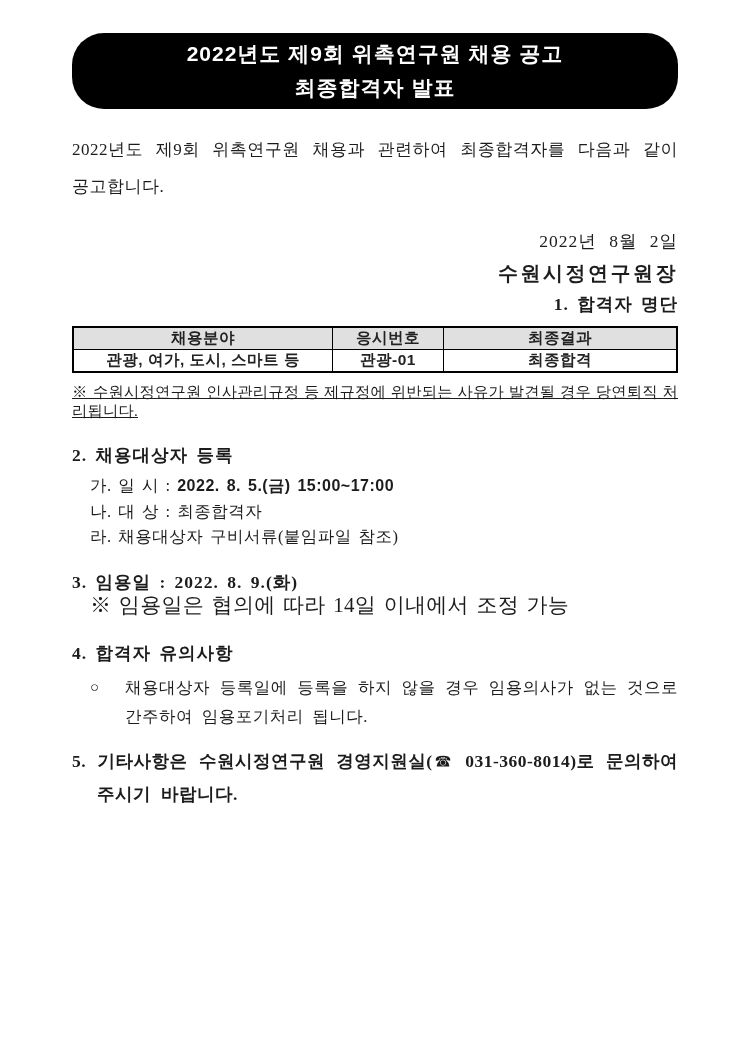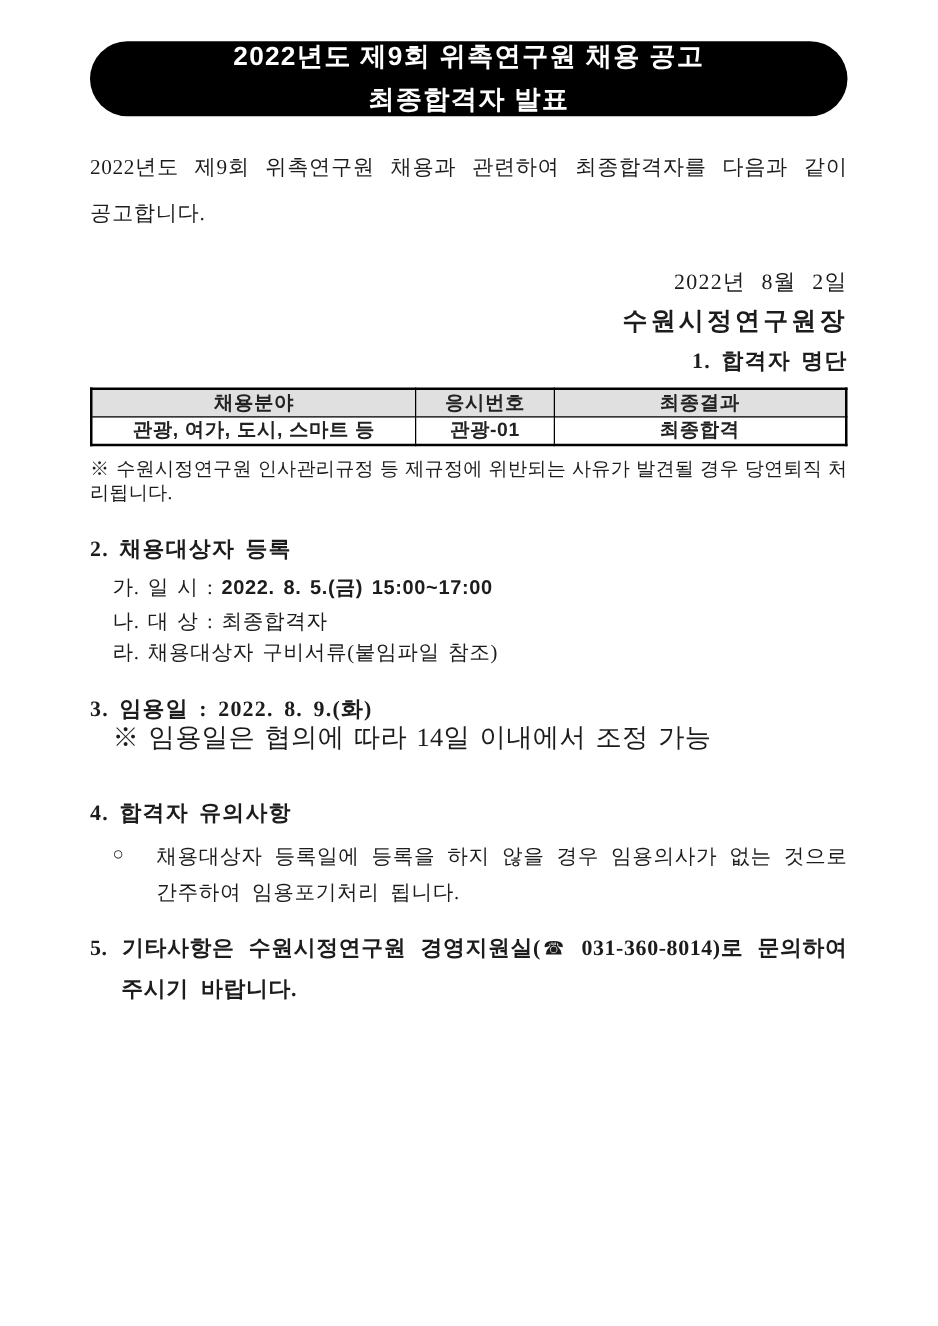--- a/index.html
+++ b/index.html
@@ -12,21 +12,21 @@
   }
   .page {
     width: 750px; height: 1061px;
     padding: 33px 72px 0 72px;
   }
 
   
   .banner {
     background: #000000;
     border-radius: 32px;
-    height: 60px;
+    height: 76px;
     display: flex; flex-direction: column;
     justify-content: center; align-items: center;
     gap: 2px;
   }
   .banner .banner-line {
     color: #ffffff;
     font-family: "Liberation Sans", "DejaVu Sans", sans-serif;
     font-weight: bold;
     font-size: 21px;
     line-height: 32px;
@@ -65,21 +65,21 @@
   .sec-heading {
     font-size: 17.5px;
     line-height: 21px;
     font-weight: bold;
     letter-spacing: 1px;
     word-spacing: 3px;
   }
   .sec1 { margin-top: 7px; text-align: right; }
   .sec2 { margin-top: 25px; }
   .sec3 { margin-top: 22px; }
-  .sec4 { margin-top: 40px; }
+  .sec4 { margin-top: 28px; }
 
   
   table.pass-table {
     margin-top: 11px;
     width: 100%;
     border-collapse: collapse;
     border: 2px solid #000000;
     font-family: "Liberation Sans", "DejaVu Sans", sans-serif;
     table-layout: fixed;
   }
@@ -98,20 +98,21 @@
   }
   table.pass-table td { font-weight: bold; color: #222222; }
 
   .table-note {
     margin-top: 9px;
     font-size: 15.3px;
     line-height: 19px;
     text-align: justify;
     text-align-last: justify;
     letter-spacing: 0.2px;
+    text-decoration: underline;
   }
 
   
   .sub-items { margin-top: 7px; }
   .sub-item {
     margin-left: 18px;
     font-size: 16.5px;
     line-height: 25.5px;
     letter-spacing: 0.5px;
     word-spacing: 2px;

